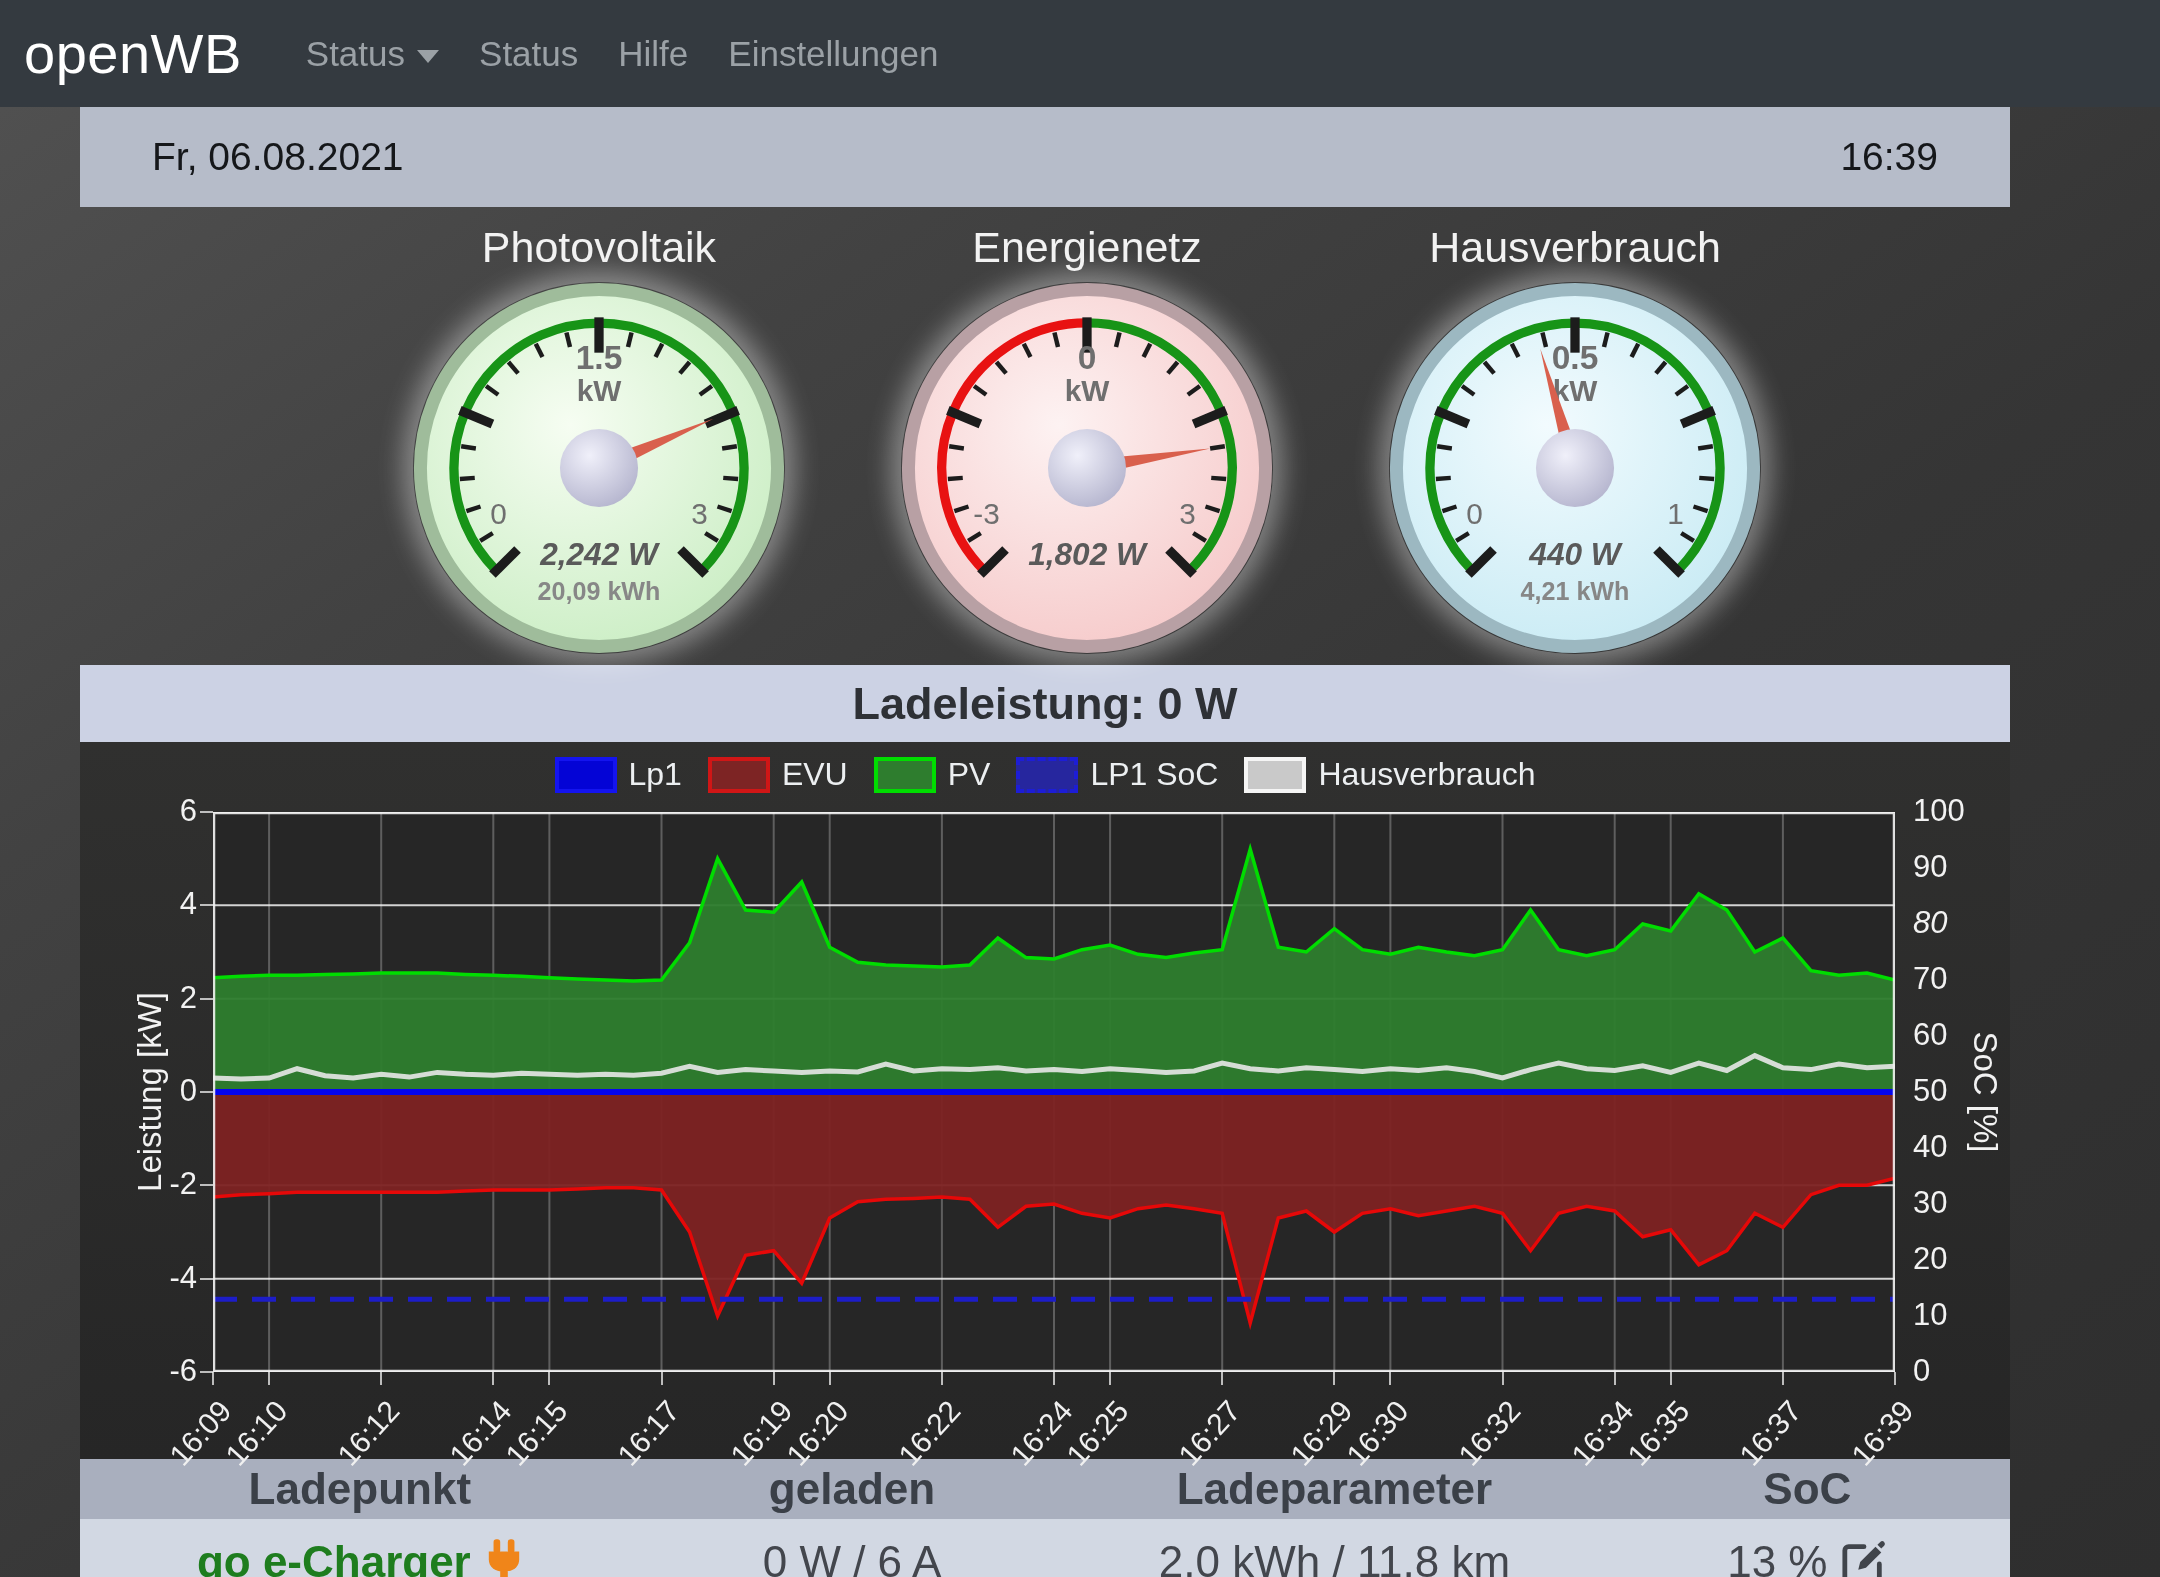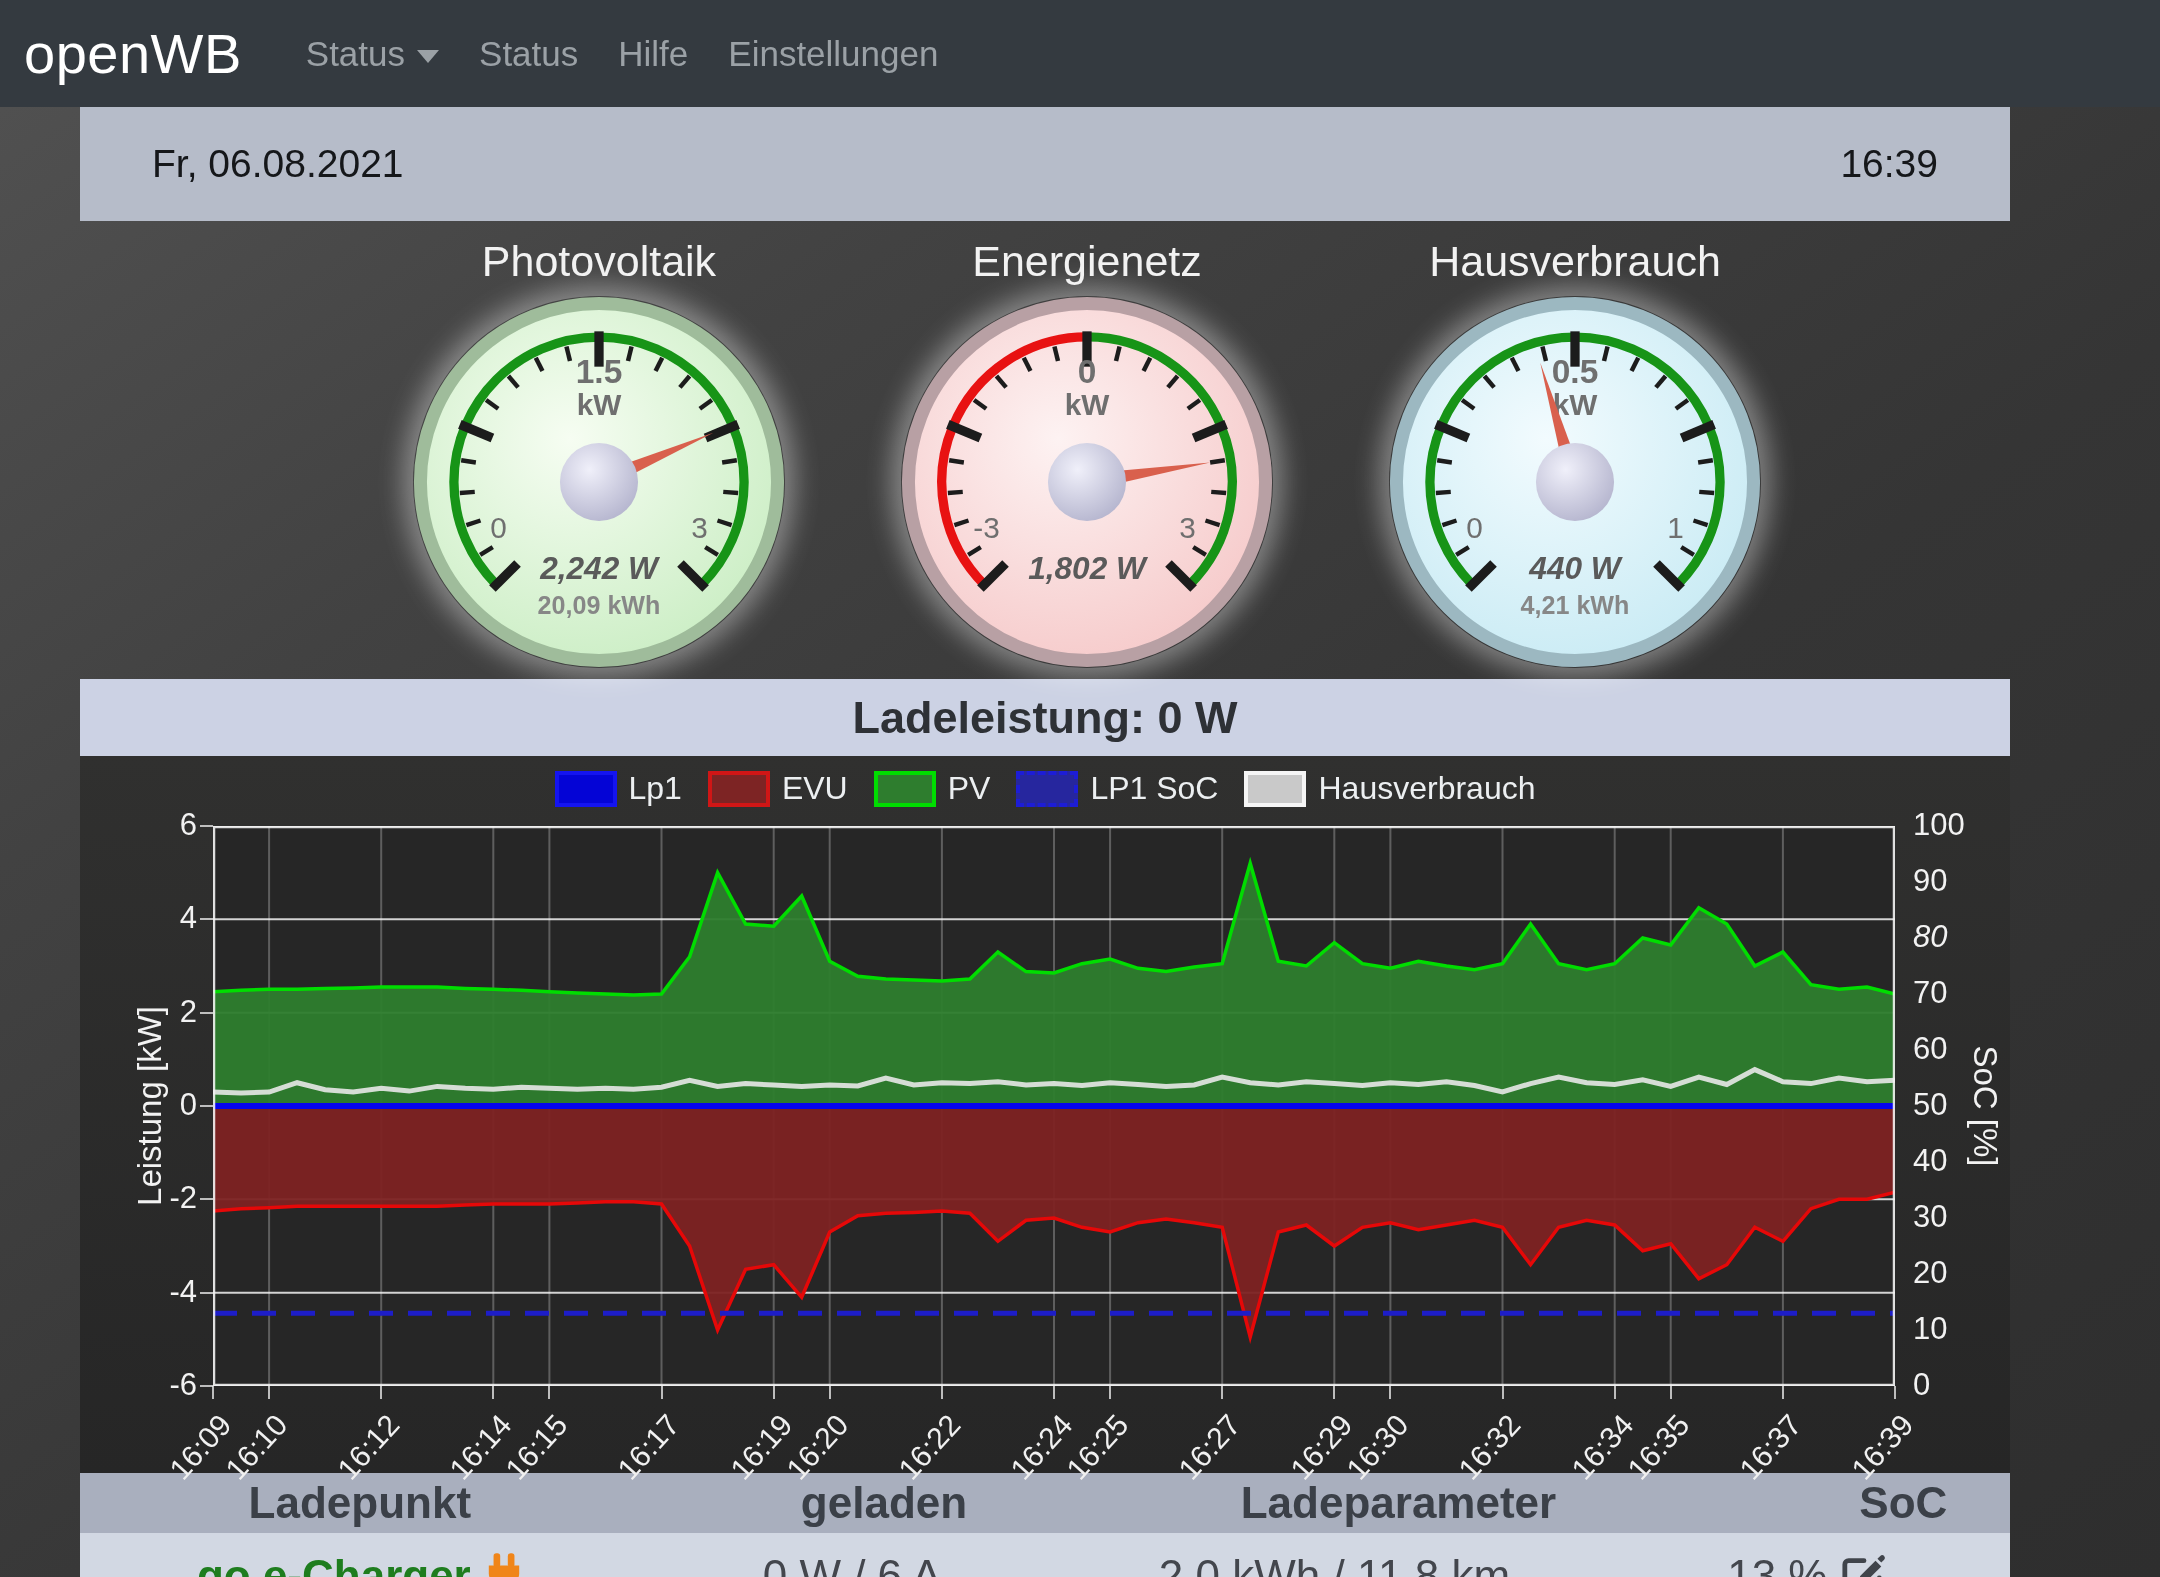--- a/index.html
+++ b/index.html
@@ -13,21 +13,21 @@
   .navbar { position:absolute; left:0; top:0; width:2160px; height:107px;
     background:#343a40; display:flex; align-items:center; padding:0 24px; z-index:5; }
   .brand { color:#ffffff; font-size:56px; margin-right:44px; letter-spacing:.5px; }
   .nav-items { display:flex; align-items:center; }
   .nav-item { color:#9ba1a6; font-size:35px; padding:0 20px; display:flex; align-items:center; cursor:pointer; }
   .caret { width:0; height:0; border-left:11px solid transparent; border-right:11px solid transparent;
     border-top:13px solid #9ba1a6; margin-left:12px; margin-top:6px; }
   
   .page { position:absolute; left:80px; top:107px; width:1930px; }
   
-  .header-row { position:relative; height:114px; background:#b6bcc9; display:flex;
+  .header-row { position:relative; height:100px; background:#b6bcc9; display:flex;
     align-items:center; justify-content:space-between; padding:0 72px; }
   .header-date,.header-time { font-size:39px; color:#15171a; }
   .mode-button { position:absolute; left:50%; top:50%; transform:translate(-50%,-50%);
     background:#6d757d; color:#fff; font-size:40px; padding:14px 34px; border:none;
     border-radius:10px; cursor:pointer; box-shadow:0 2px 6px rgba(0,0,0,.35); }
   
   .gauges { height:458px; display:flex; justify-content:center; gap:112px; padding:16px 0 0 84px; }
   .gauge-col { width:376px; display:flex; flex-direction:column; align-items:center; }
   .gauge-title { color:#f2f2f2; font-size:43px; margin-bottom:10px; }
   .gauge-dial-wrap { width:372px; height:372px; border-radius:50%;
@@ -48,21 +48,21 @@
   .ytick-r { position:absolute; width:96px; text-align:left; font-size:31px; color:#f2f2f2; }
   .xtick-anchor { position:absolute; width:0; height:0; }
   .xtick { position:absolute; right:0; top:0; white-space:nowrap; color:#f0f0f0; font-size:30px;
     transform-origin:100% 0; transform:rotate(-48deg); }
   .stub { position:absolute; background:rgba(240,240,240,.75); }
   .axis-label { position:absolute; color:#f2f2f2; font-size:33px; white-space:nowrap; }
   
   .lp-table { width:100%; }
   .lp-row { display:grid; grid-template-columns:29% 22% 28% 21%; align-items:center; }
   .lp-row > div { text-align:center; }
-  .lp-head { height:60px; background:#a9afbe;gap:32px; }
+  .lp-head { height:60px; background:#a9afbe; }
   .lp-head > div { font-size:44px; font-weight:bold; color:#3b4048; }
   .lp-data { height:86px; background:#d2d8e3; }
   .lp-data > div { font-size:44px; color:#43464d; display:flex; justify-content:center; align-items:center; }
   .lp-name { color:#1e7d1e; font-weight:bold; }
   .icon-gap { margin-left:14px; display:inline-flex; }
 </style>
 </head>
 <body>
 
 <nav class="navbar">

